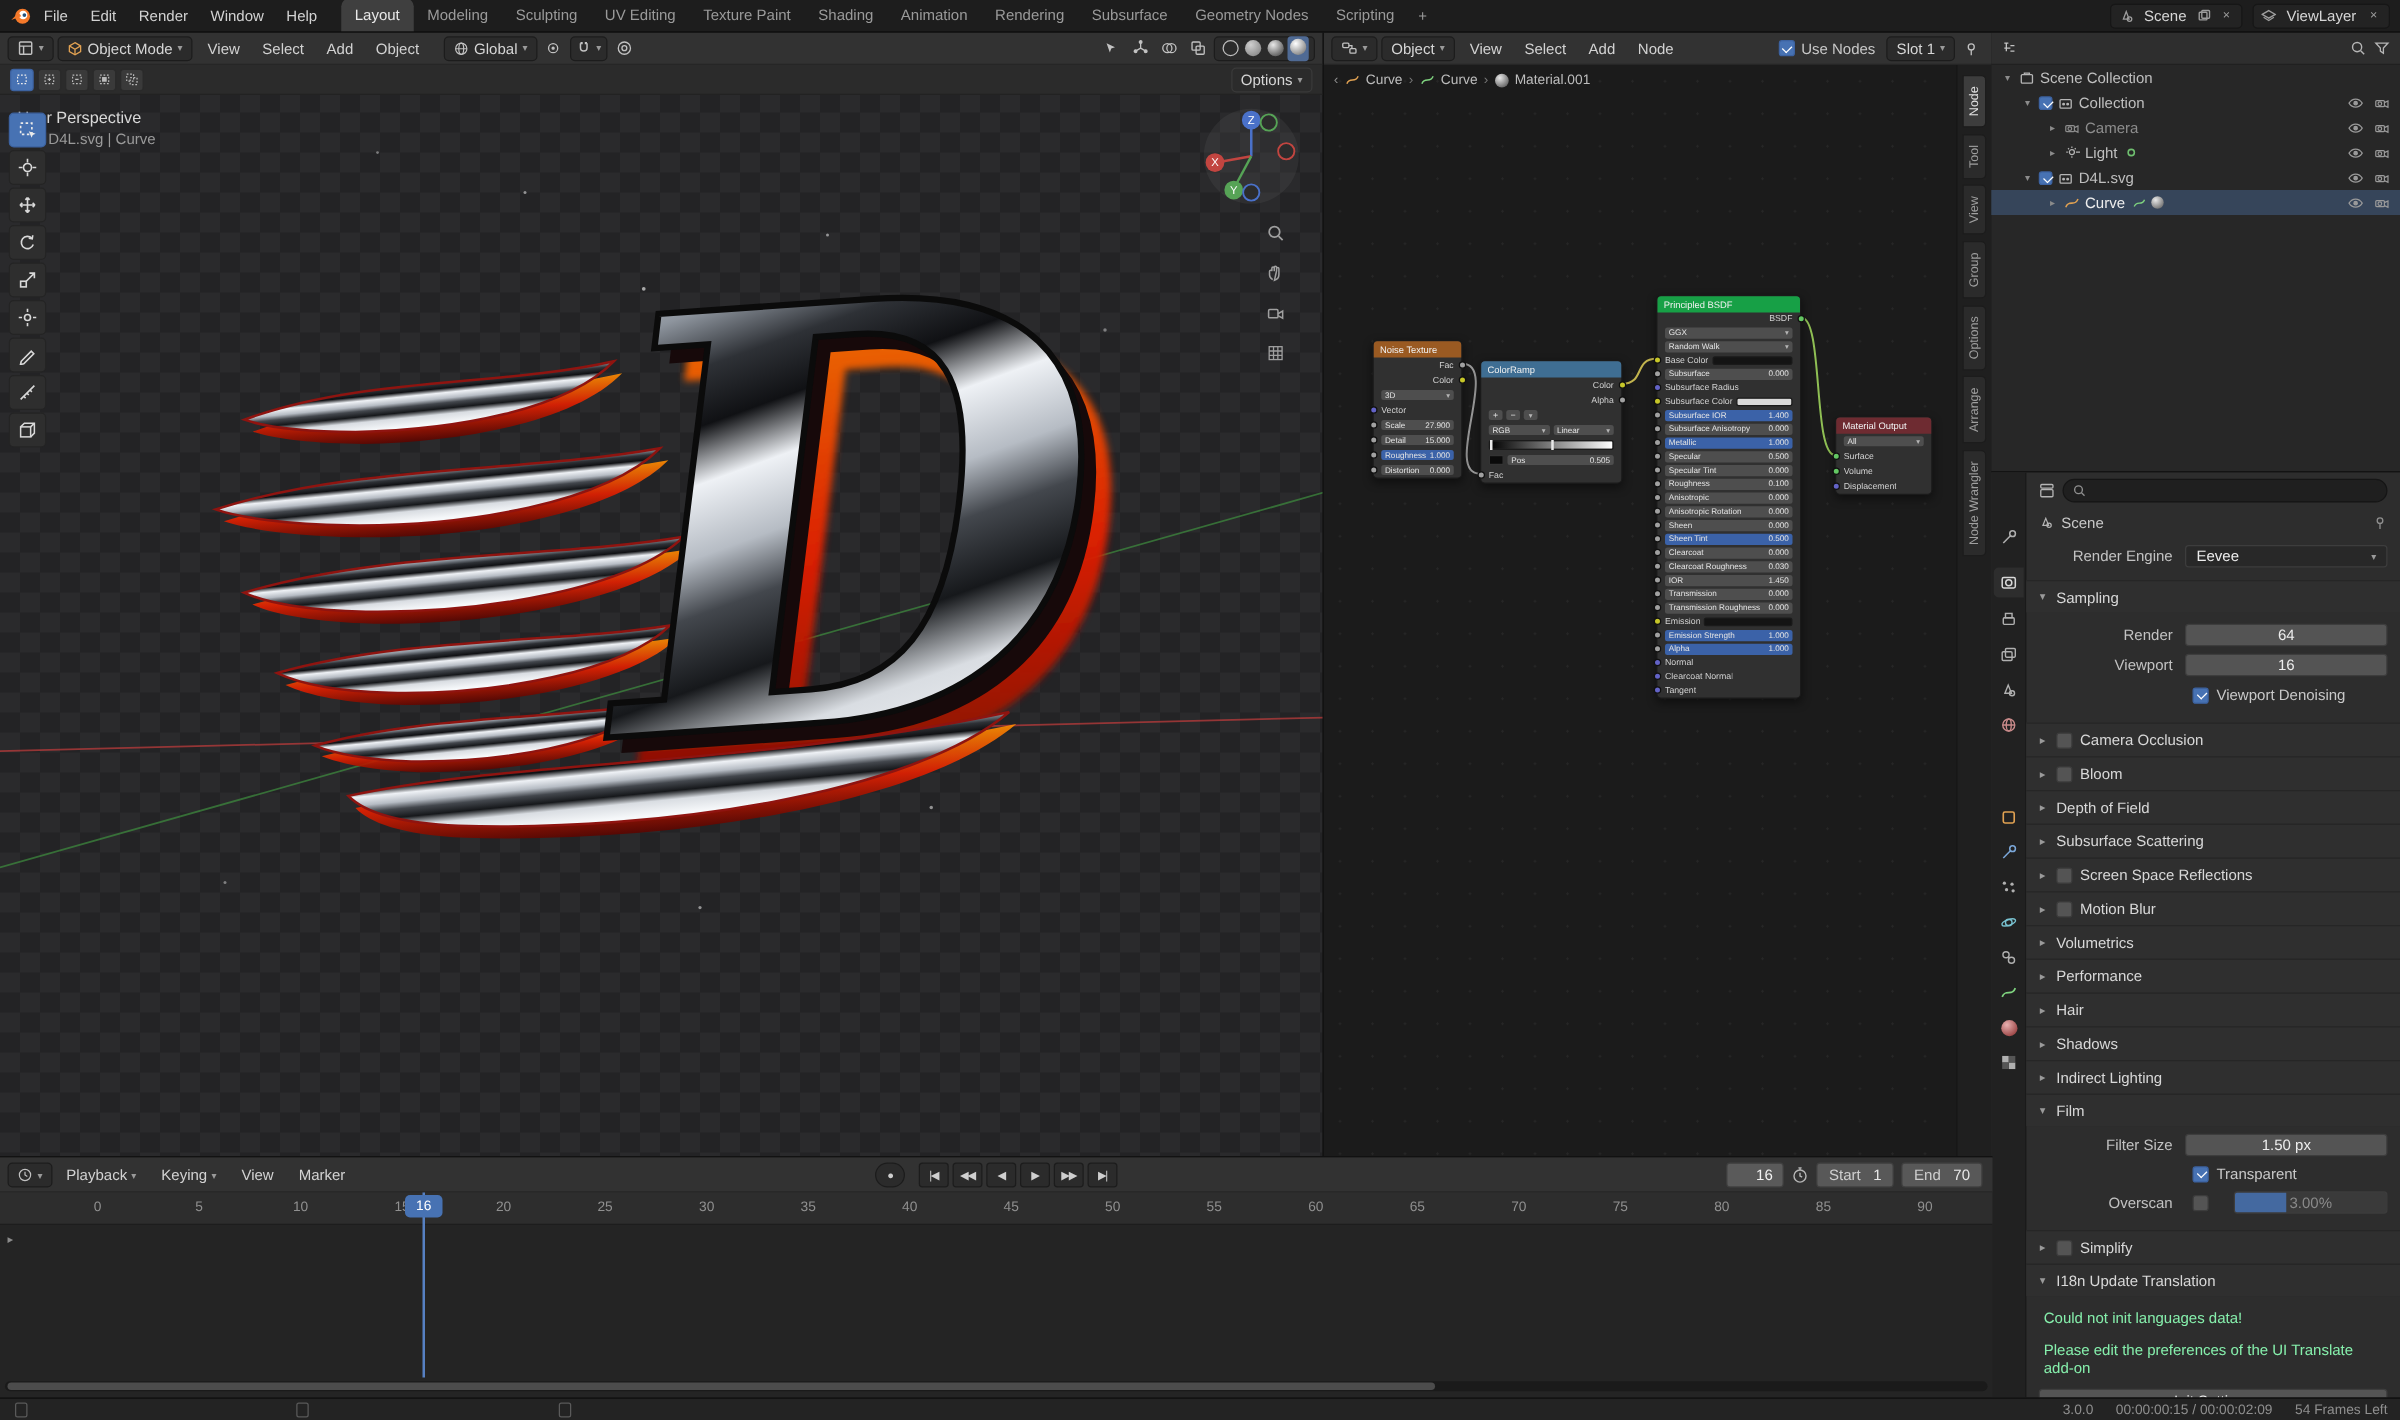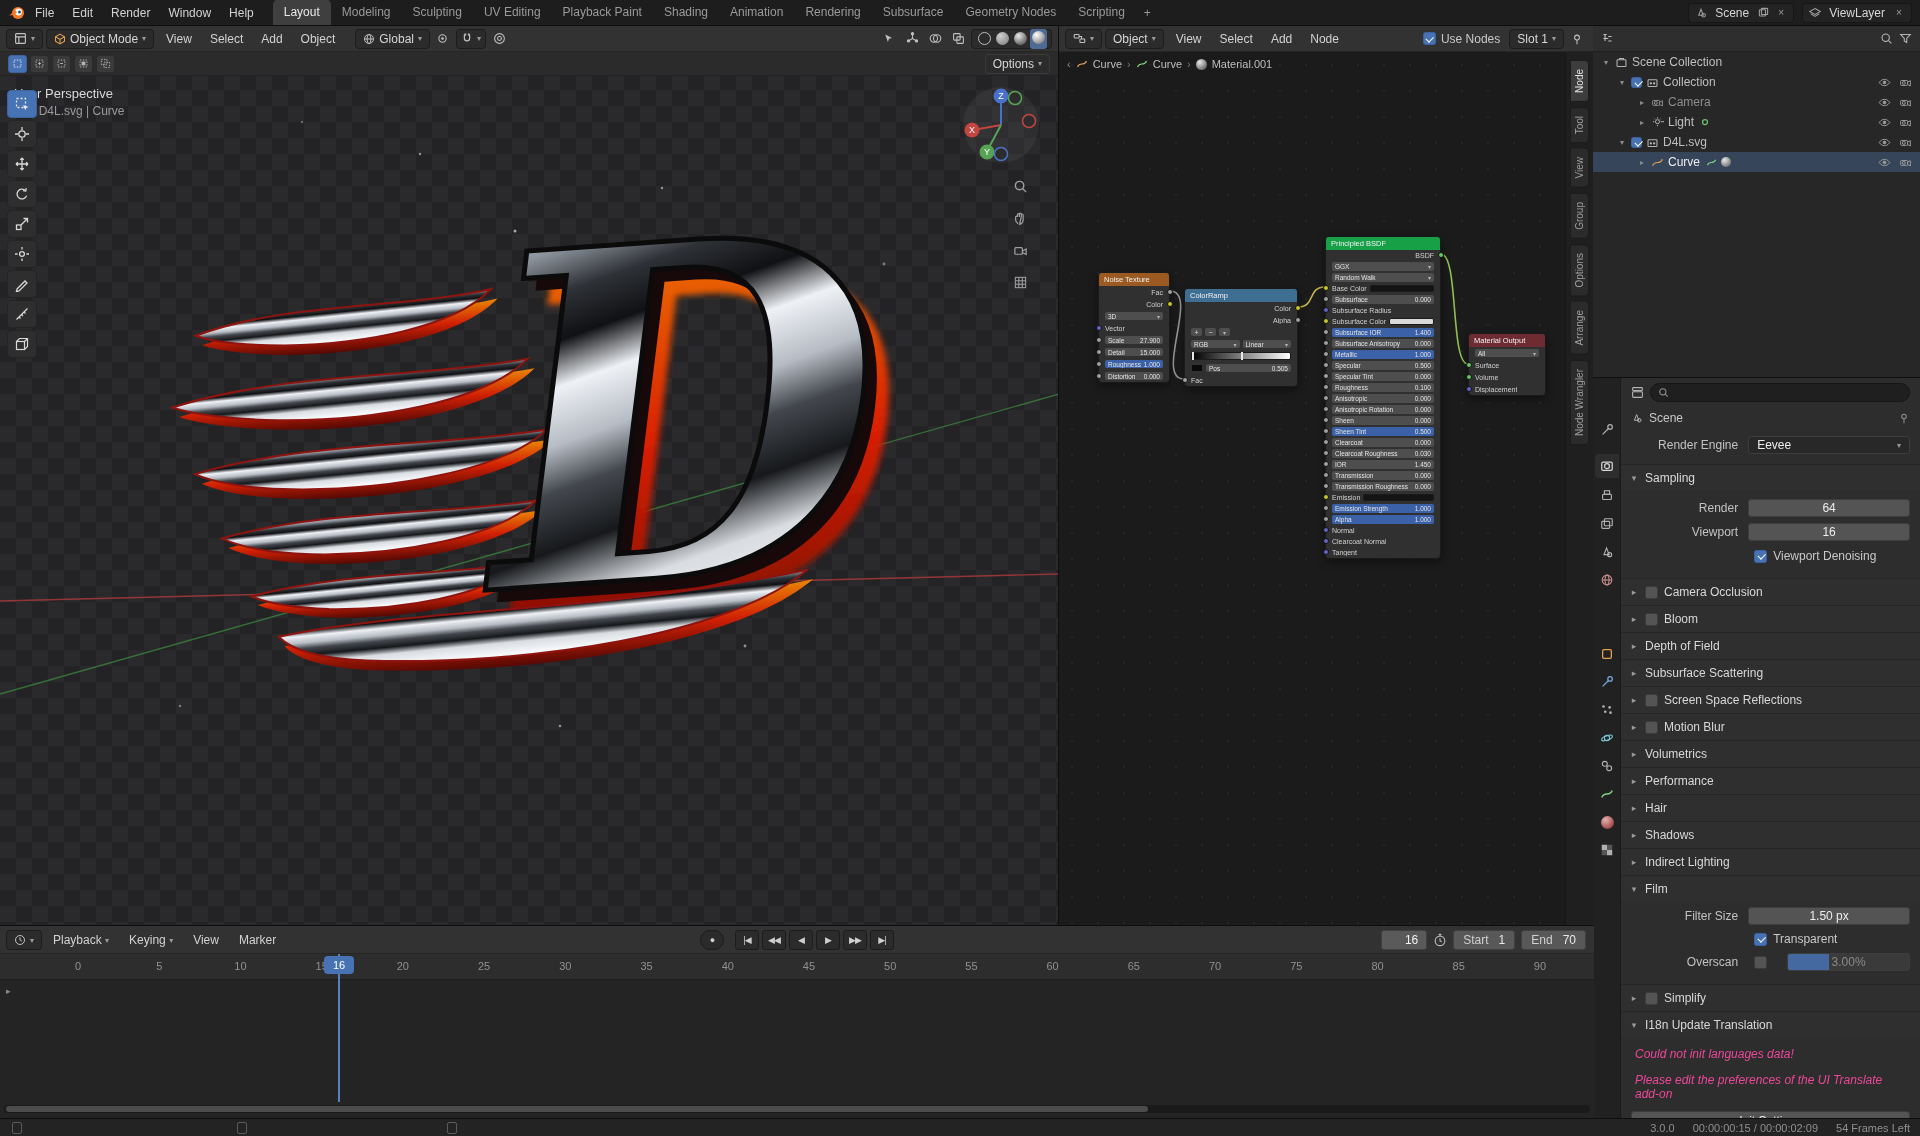--- a/index.html
+++ b/index.html
@@ -131,21 +131,21 @@
   .plabel { width:42%; text-align:right; padding-right:10px; color:#c2c2c2; white-space:nowrap; flex:none; }
   .pfield { flex:1; background:#545454; border:1px solid #3d3d3d; border-radius:3px; height:18px;
             display:flex; align-items:center; justify-content:center; color:#ededed; }
   .pfield.dd { justify-content:space-between; padding:0 8px; background:#282828; }
   .pfield.dim { background:#3a3a3a; color:#8a8a8a; position:relative; overflow:hidden;margin-left:14px; }
   .pfield .fillblue { position:absolute; left:0; top:0; bottom:0; width:34%; background:#4772b3; opacity:.85; }
   .sect { display:flex; align-items:center; gap:6px; height:26px; padding:0 8px; border-top:1px solid #262626; background:#2f2f2f; color:#d8d8d8; }
   .sect .tri { color:#9a9a9a; font-size:9px; width:10px; text-align:center; }
   .sect .cb { display:none; }
   .sect.cbrow .cb { display:inline-block; }
-  .ptext { padding:0 14px; color:#ec4899;font-style:italic; }
+  .ptext { padding:0 14px; color:#86efac; }
   #search-pill { flex:1; background:#1f1f1f; border:1px solid #151515; border-radius:10px; height:19px;
                  display:flex; align-items:center; padding:0 7px; gap:5px; }
 
   
   #timeline { left:0; top:925px; width:1594px; height:193px; background:#222222; border-top:1px solid #0e0e0e; }
   #tl-header { position:absolute; left:0; top:0; width:100%; height:28px; background:#323232; border-bottom:1px solid #262626; }
   #tl-menus { position:absolute; left:6px; top:0; height:28px; display:flex; align-items:center; gap:2px; }
   #tl-transport { position:absolute; left:700px; top:4px; display:flex; align-items:center; gap:3px; }
   .tbtn { min-width:24px; height:20px; background:#2b2b2b; border:1px solid #1c1c1c; border-radius:3px;
           display:inline-flex; align-items:center; justify-content:center; color:#cfcfcf; font-size:9px; letter-spacing:-1px; padding:0 4px; }
@@ -193,21 +193,21 @@
         <span class="menu-item">Render</span>
         <span class="menu-item">Window</span>
         <span class="menu-item">Help</span>
       </div>
     <div id="workspaces">
 
     <span class="tab active">Layout</span>
         <span class="tab">Modeling</span>
         <span class="tab">Sculpting</span>
         <span class="tab">UV Editing</span>
-        <span class="tab">Playback Paint</span>
+        <span class="tab">Texture Paint</span>
         <span class="tab">Shading</span>
         <span class="tab">Animation</span>
         <span class="tab">Rendering</span>
         <span class="tab">Subsurface</span>
         <span class="tab">Geometry Nodes</span>
         <span class="tab">Scripting</span>
       </div>
     <span class="tab-add" style="color:#9a9a9a;padding:0 8px">+</span>
     <div id="topbar-right">
       <span class="scene-widget">

